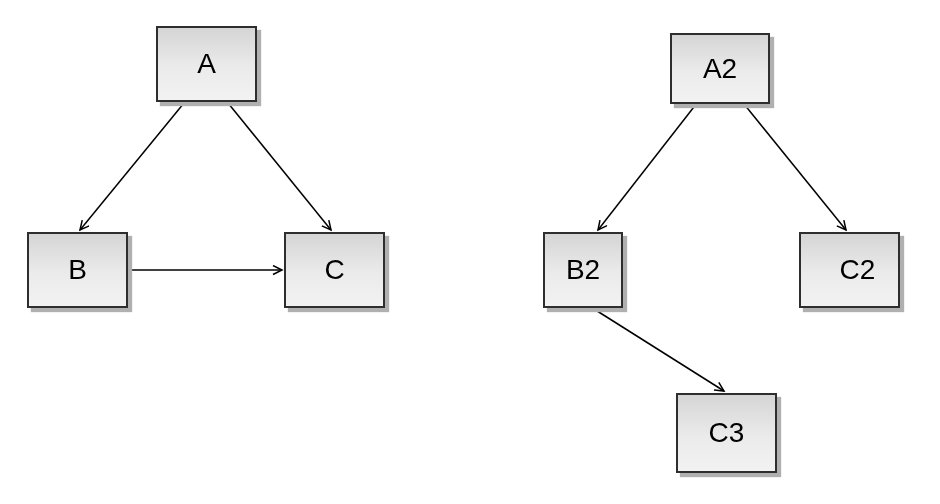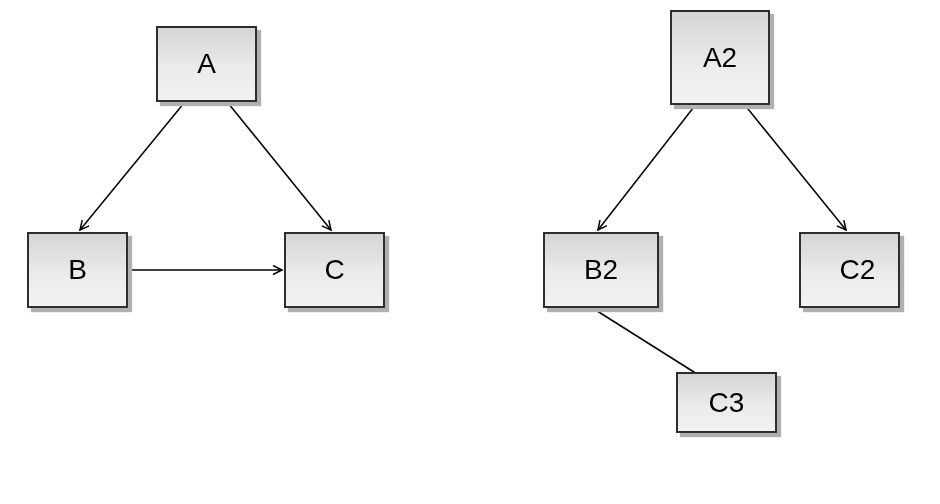--- a/index.html
+++ b/index.html
@@ -59,25 +59,25 @@
     </svg>
 <div class="node" style="left: 156px; top: 26px; width: 101px; height: 76px;">
       <span class="node-label">A</span>
     </div>
     <div class="node" style="left: 27px; top: 232px; width: 101px; height: 76px;">
       <span class="node-label">B</span>
     </div>
     <div class="node" style="left: 284px; top: 232px; width: 101px; height: 76px;">
       <span class="node-label">C</span>
     </div>
-    <div class="node" style="left: 670px; top: 10px; width: 100px; height: 95px;">
+    <div class="node" style="left: 670px; top: 33px; width: 100px; height: 71px;">
       <span class="node-label">A2</span>
     </div>
-    <div class="node" style="left: 543px; top: 232px; width: 116px; height: 76px; text-align: center;">
+    <div class="node" style="left: 543px; top: 232px; width: 80px; height: 76px; text-align: center;">
       <span class="node-label">B2</span>
     </div>
     <div class="node" style="left: 799px; top: 232px; width: 101px; height: 76px; padding-left: 16px;">
       <span class="node-label">C2</span>
     </div>
-    <div class="node" style="left: 676px; top: 372px; width: 101px; height: 61px;">
+    <div class="node" style="left: 676px; top: 393px; width: 101px; height: 80px;">
       <span class="node-label">C3</span>
     </div>
   </div>
 
 </body></html>

